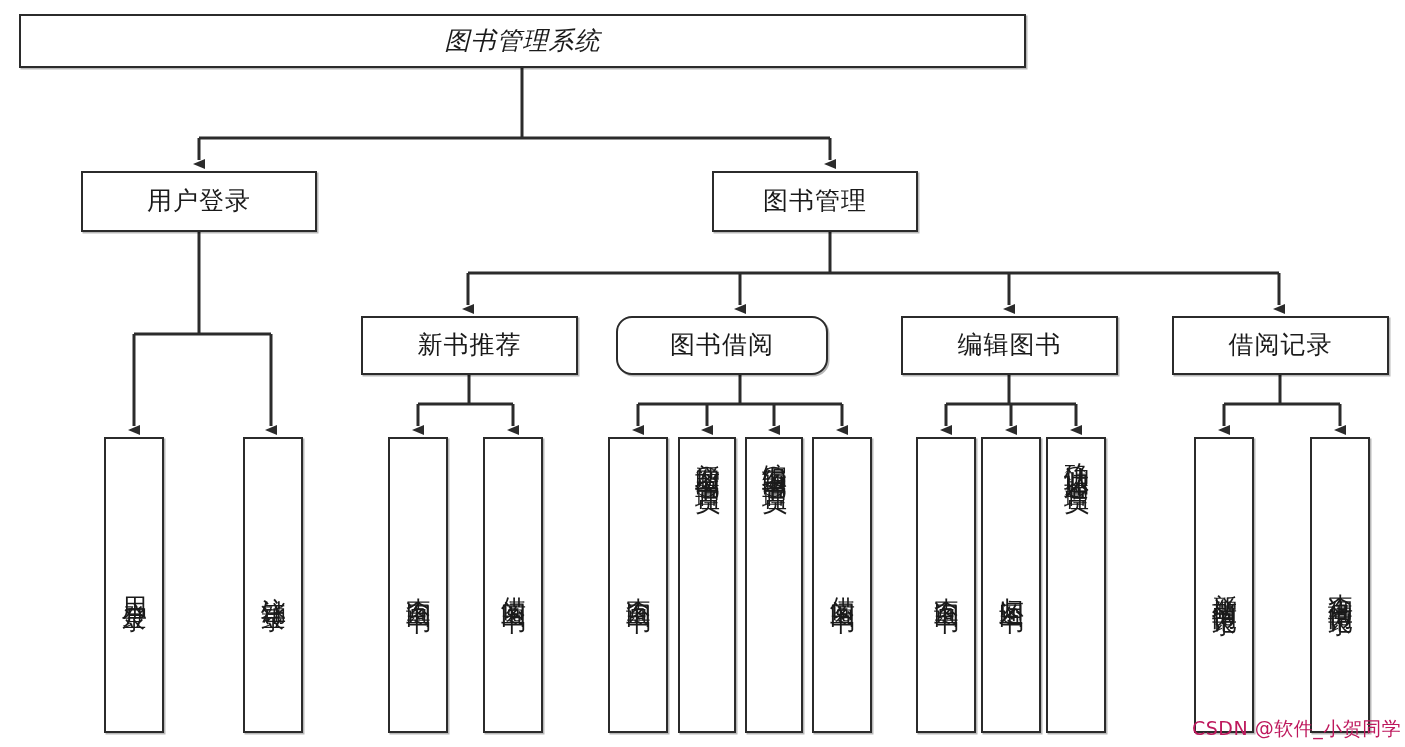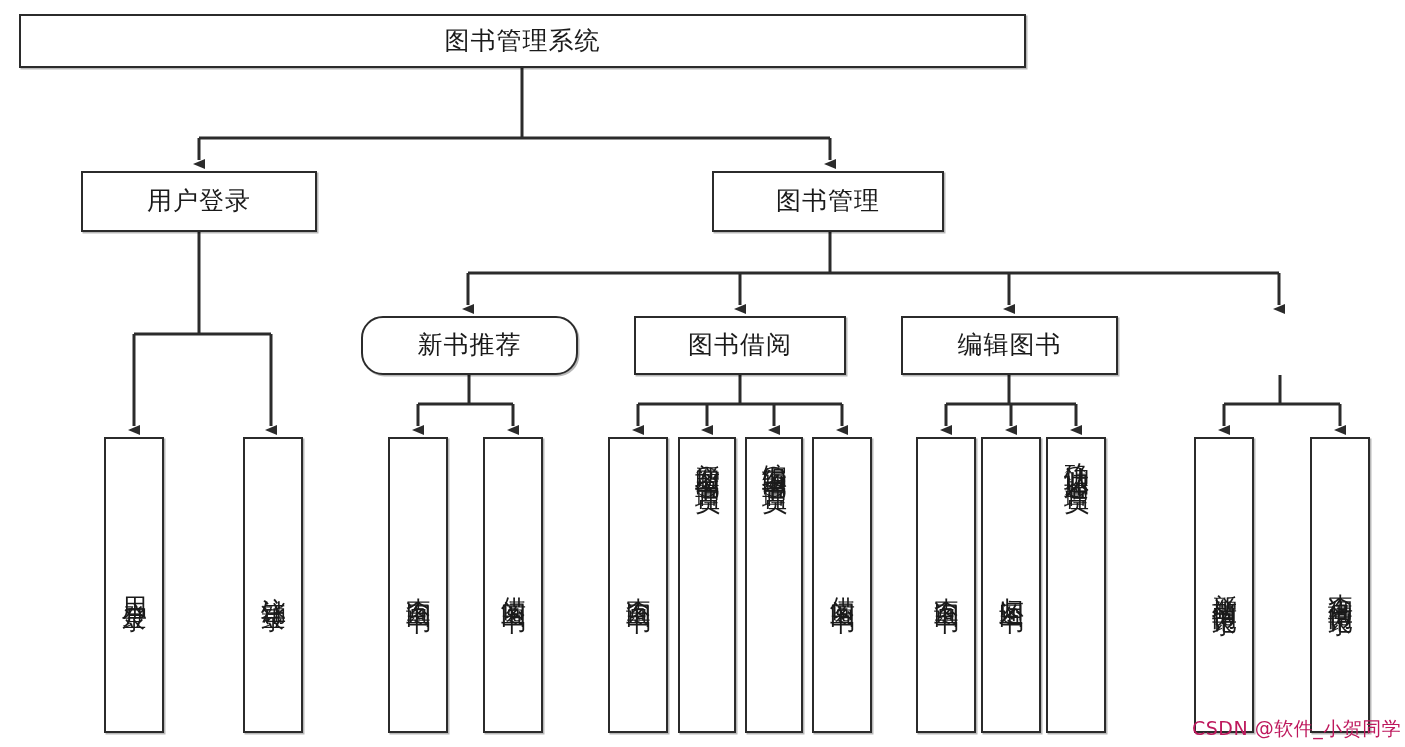--- a/index.html
+++ b/index.html
@@ -41,20 +41,21 @@
     line-height: 1.15;
     white-space: nowrap;
   }
   .node.horizontal .label {
     font-size: 25px;
     letter-spacing: 1px;
   }
   .node.root .label {
     font-size: 25px;
     letter-spacing: 1px;
+    font-style: italic;
   }
   .node.vertical {
     align-items: center;
     justify-content: center;
   }
   .node.vertical .label {
     writing-mode: vertical-rl;
     text-orientation: upright;
     font-size: 25px;
     line-height: 1.2;
@@ -132,33 +133,36 @@
     </g>
   </svg>
 
   <div class="node root horizontal" style="left:19px; top:14px; width:1007px; height:54px;">
     <span class="label">图书管理系统</span>
   </div>
 
   <div class="node horizontal" style="left:81px; top:171px; width:236px; height:61px;">
     <span class="label">用户登录</span>
   </div>
-  <div class="node horizontal" style="left:712px; top:171px; width:232px; height:61px;">
+  <div class="node horizontal" style="left:712px; top:171px; width:206px; height:61px;">
     <span class="label">图书管理</span>
   </div>
 
-  <div class="node horizontal" style="left:361px; top:316px; width:217px; height:59px;border-radius:22px;">
+  <div class="node horizontal" style="left:361px; top:316px; width:217px; height:59px;">
     <span class="label">新书推荐</span>
   </div>
-  <div class="node horizontal" style="left:634px; top:316px; width:212px; height:59px;">
+  <div class="node horizontal" style="left:616px; top:316px; width:212px; height:59px;border-radius:16px;">
     <span class="label">图书借阅</span>
   </div>
   <div class="node horizontal" style="left:901px; top:316px; width:217px; height:59px;">
     <span class="label">编辑图书</span>
   </div>
+  <div class="node horizontal" style="left:1172px; top:316px; width:217px; height:59px;">
+    <span class="label">借阅记录</span>
+  </div>
 
   <div class="node vertical" style="left:104px; top:437px; width:60px; height:296px;">
     <span class="label">用户登录</span>
   </div>
   <div class="node vertical" style="left:243px; top:437px; width:60px; height:296px;">
     <span class="label">注销登录</span>
   </div>
 
   <div class="node vertical" style="left:388px; top:437px; width:60px; height:296px;">
     <span class="label">查询图书</span>

